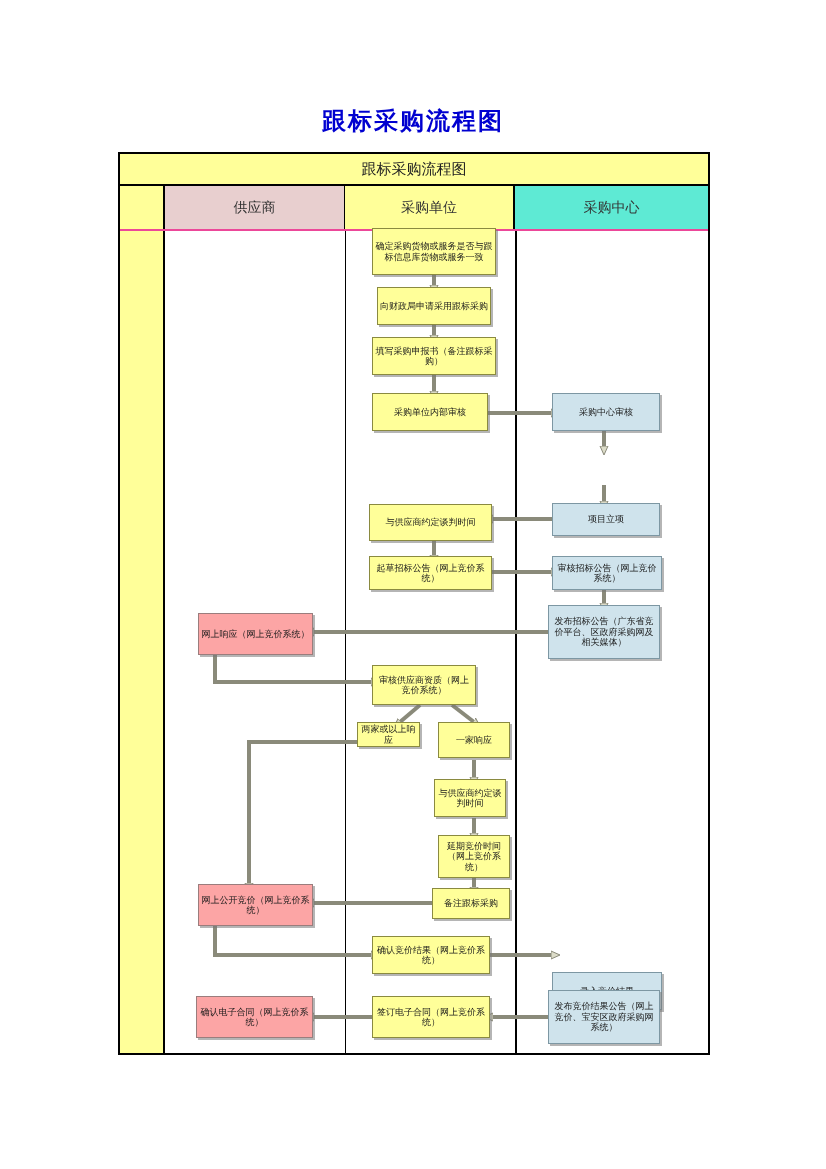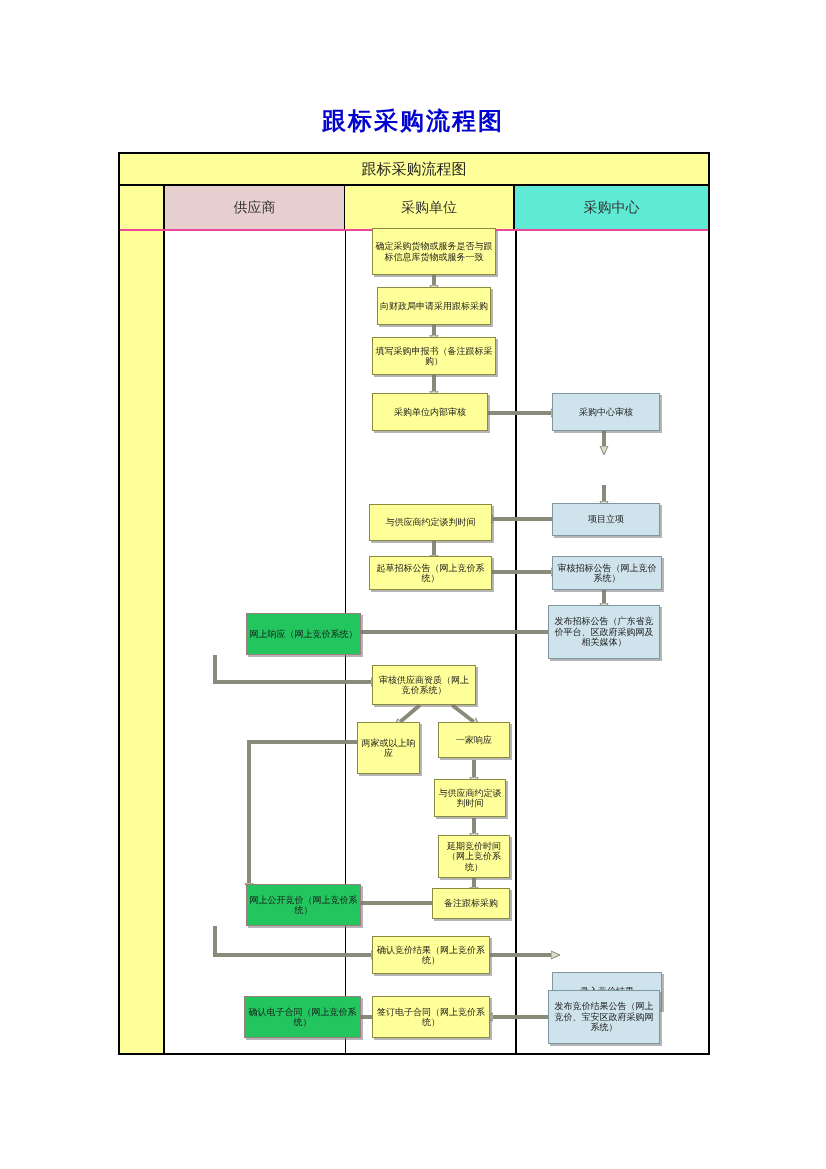--- a/index.html
+++ b/index.html
@@ -60,21 +60,21 @@
     display:flex; align-items:center; justify-content:center;
     text-align:center; line-height:1.15;
     font-size:9px; color:#1a1a1a;
     font-family:"DejaVu Serif","Liberation Serif",serif;
     box-shadow:2px 2px 0 rgba(120,120,120,.55);
     padding:1px 2px;
     z-index:5;
   }
   .n-yellow{background:#ffff99; border-color:#8a8a40;}
   .n-blue  {background:#cfe3ec; border-color:#7d97a3;}
-  .n-pink  {background:#22c55e; border-color:#9a7d7d;margin-left:48px;}
+  .n-pink  {background:#fca5a5; border-color:#9a7d7d;}
 
   
   svg.wires{position:absolute; left:0; top:0; width:826px; height:1169px;
             overflow:visible; z-index:2;}
 </style>
 </head>
 <body>
 
 <div id="page">
 
@@ -153,21 +153,21 @@
 
   <div class="node n-yellow" style="left:369px;top:504px;width:123px;height:37px;">与供应商约定谈判时间</div>
   <div class="node n-yellow" style="left:369px;top:556px;width:123px;height:34px;">起草招标公告（网上竞价系统）</div>
 
   <div class="node n-blue" style="left:552px;top:556px;width:110px;height:34px;">审核招标公告（网上竞价系统）</div>
   <div class="node n-blue" style="left:548px;top:605px;width:112px;height:54px;">发布招标公告（广东省竞价平台、区政府采购网及相关媒体）</div>
 
   <div class="node n-pink" style="left:198px;top:613px;width:115px;height:42px;">网上响应（网上竞价系统）</div>
 
   <div class="node n-yellow" style="left:372px;top:665px;width:104px;height:40px;">审核供应商资质（网上竞价系统）</div>
-  <div class="node n-yellow" style="left:357px;top:722px;width:63px;height:52px;">两家或以上响应</div>
+  <div class="node n-yellow" style="left:357px;top:722px;width:63px;height:25px;">两家或以上响应</div>
   <div class="node n-yellow" style="left:438px;top:722px;width:72px;height:36px;">一家响应</div>
 
   <div class="node n-yellow" style="left:434px;top:779px;width:72px;height:38px;">与供应商约定谈判时间</div>
   <div class="node n-yellow" style="left:438px;top:835px;width:72px;height:43px;">延期竞价时间（网上竞价系统）</div>
   <div class="node n-yellow" style="left:432px;top:888px;width:78px;height:31px;">备注跟标采购</div>
 
   <div class="node n-pink" style="left:198px;top:884px;width:115px;height:42px;">网上公开竞价（网上竞价系统）</div>
 
   <div class="node n-yellow" style="left:372px;top:936px;width:118px;height:38px;">确认竞价结果（网上竞价系统）</div>
   <div class="node n-blue" style="left:552px;top:972px;width:110px;height:38px;">录入竞价结果</div>

